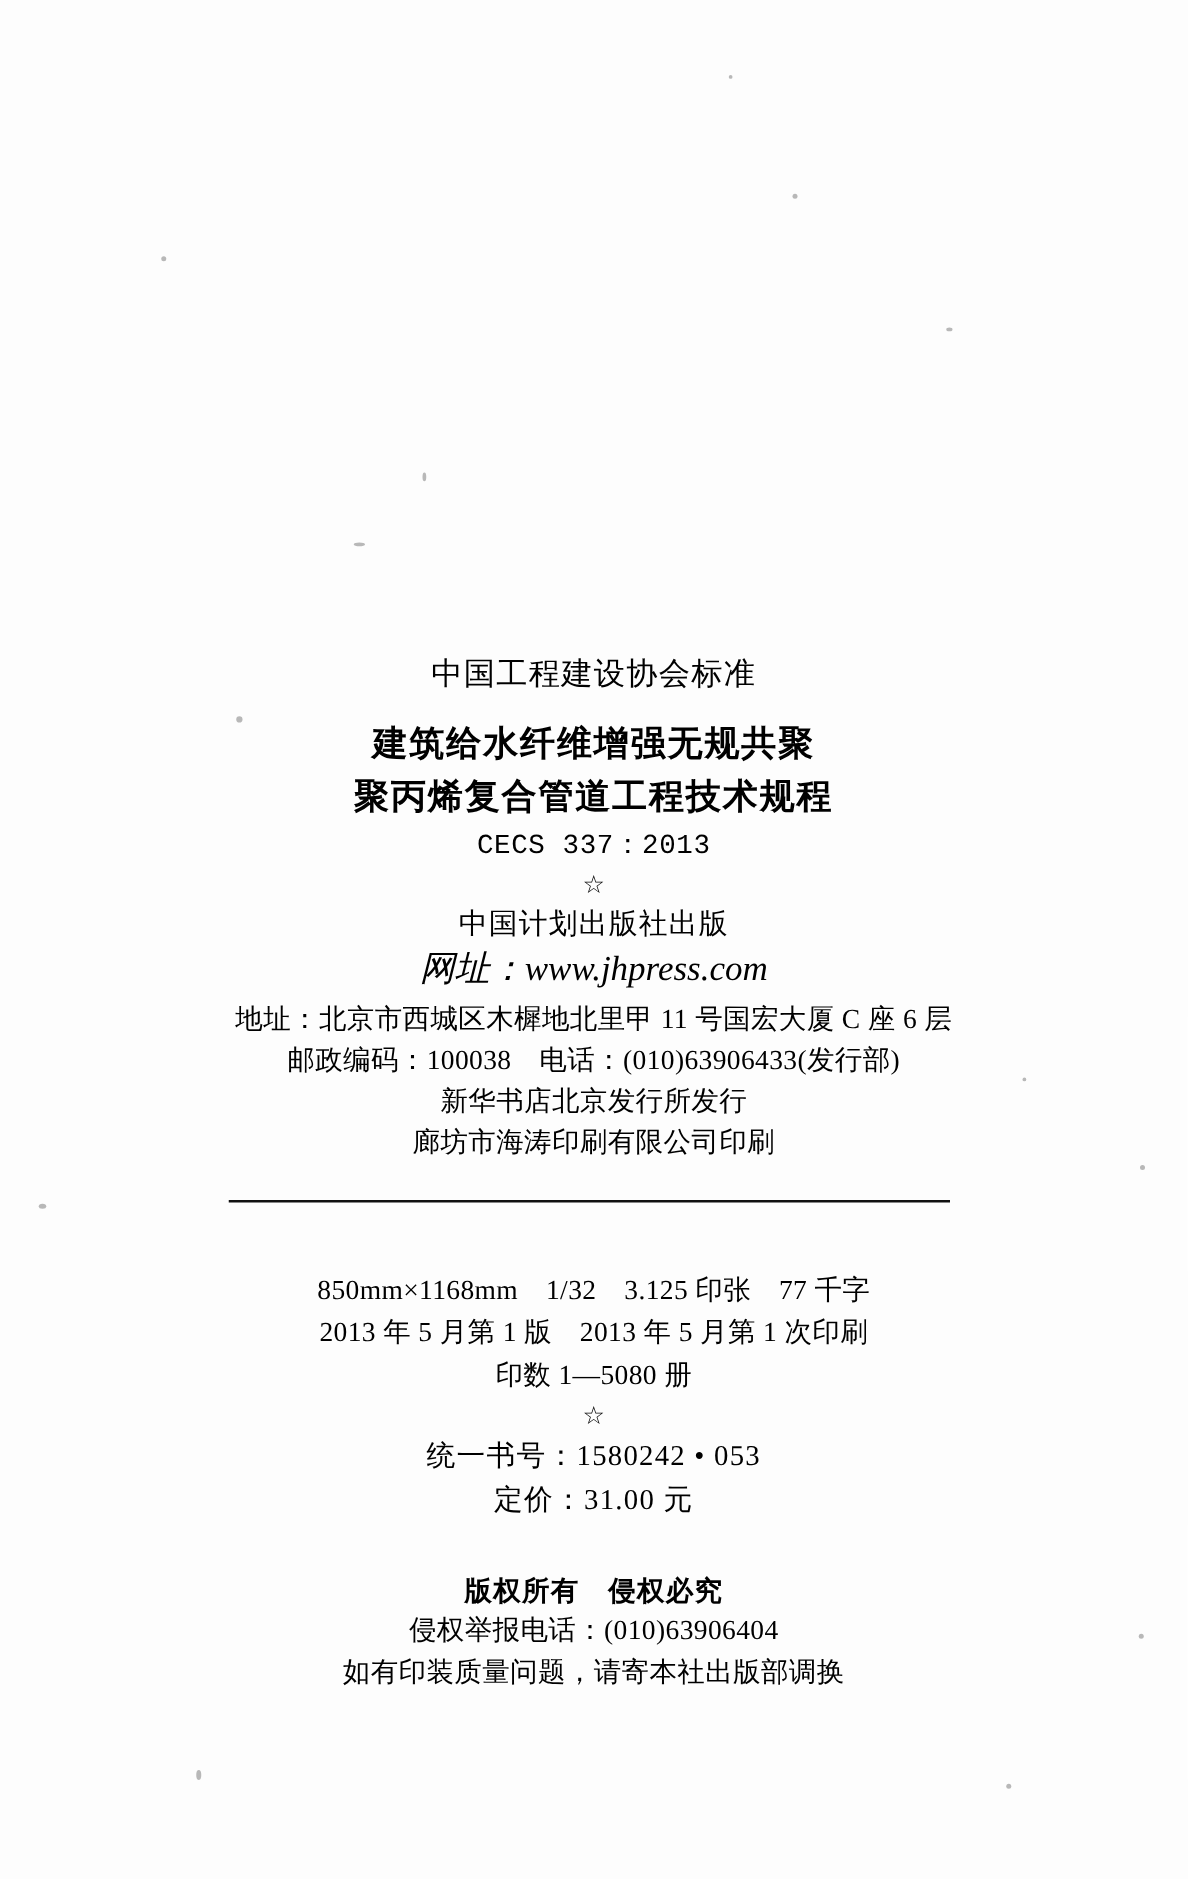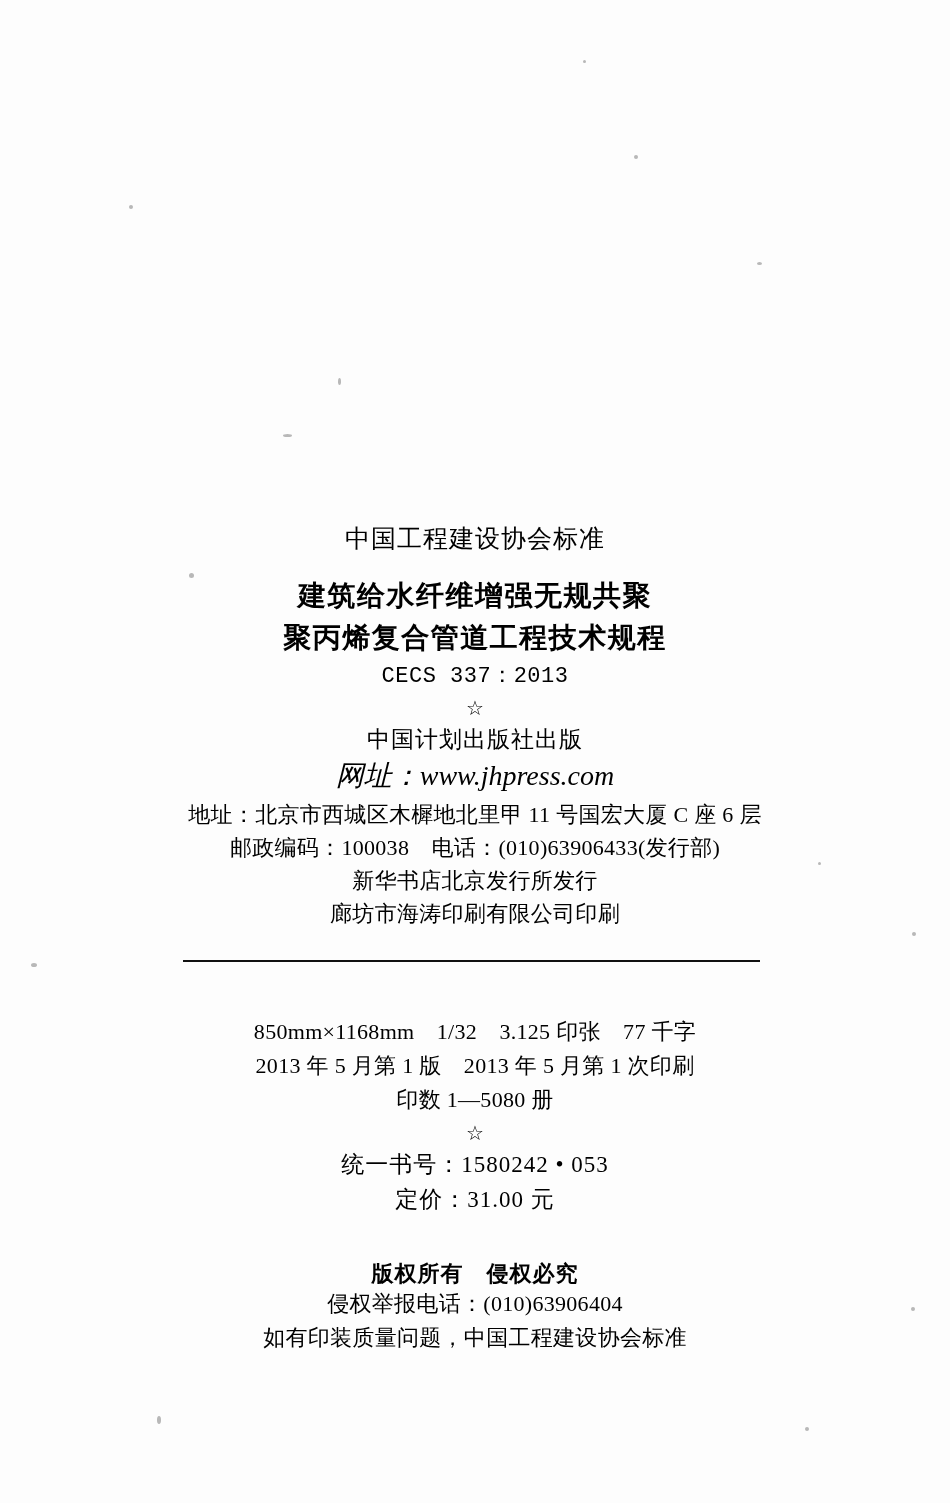--- a/index.html
+++ b/index.html
@@ -172,16 +172,16 @@
       <span class="line spec-line">2013 年 5 月第 1 版　2013 年 5 月第 1 次印刷</span>
       <span class="line spec-line">印数 1—5080 册</span>
       <span class="line star2">☆</span>
       <span class="line isbn">统一书号：1580242 • 053</span>
       <span class="line price">定价：31.00 元</span>
     </div>
 
     <div class="copyright">
       <span class="line cr-strong">版权所有　侵权必究</span>
       <span class="line cr-line">侵权举报电话：(010)63906404</span>
-      <span class="line cr-line">如有印装质量问题，中国工程建设协会标准</span>
+      <span class="line cr-line">如有印装质量问题，请寄本社出版部调换</span>
     </div>
   </div>
 </div>
 
 </body></html>

